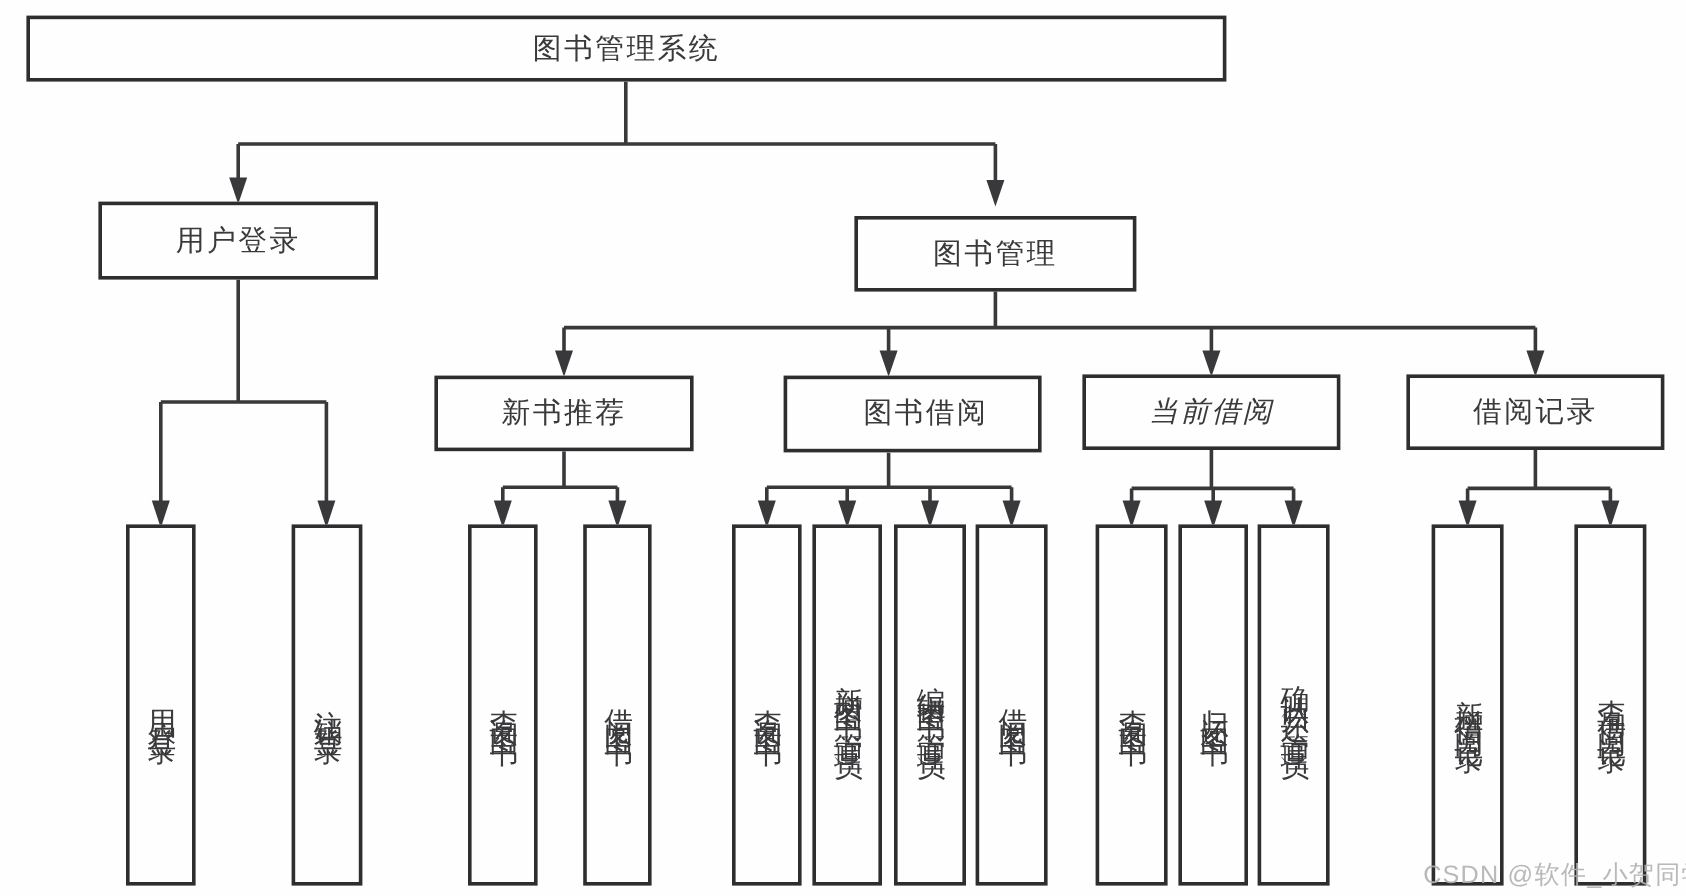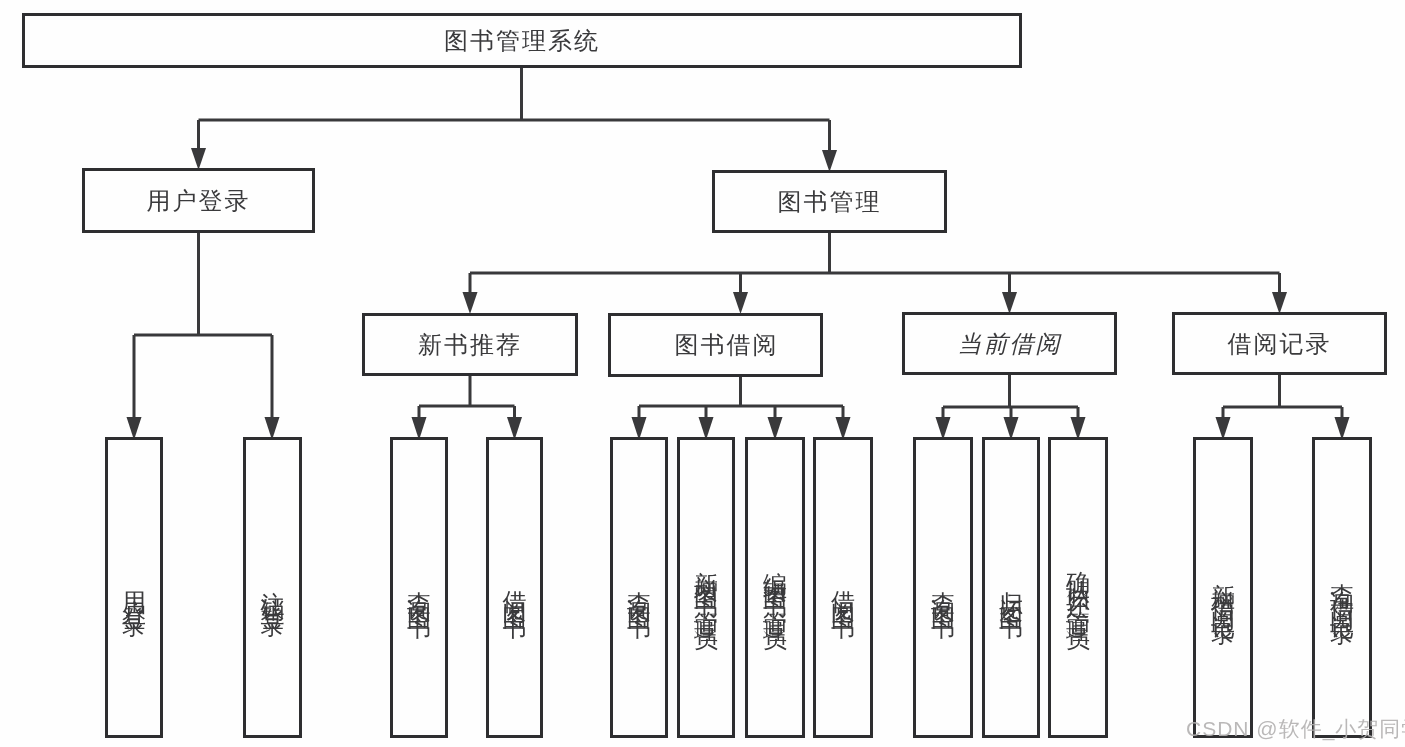--- a/index.html
+++ b/index.html
@@ -98,24 +98,24 @@
     <g>
       <path d="M1279.5,375 L1279.5,407 M1223,407 L1342,407 M1223,407 L1223,425 M1342,407 L1342,425"></path>
       <polygon points="1215.5,417 1230.5,417 1223,440"></polygon>
       <polygon points="1334.5,417 1349.5,417 1342,440"></polygon>
     </g>
   </svg>
 
   <div class="node" style="left:22px; top:13px; width:1000px; height:55px;">图书管理系统</div>
 
   <div class="node" style="left:82px; top:168px; width:233px; height:65px;">用户登录</div>
-  <div class="node" style="left:712px; top:170px; width:235px; height:63px;">图书管理</div>
+  <div class="node" style="left:712px; top:180px; width:235px; height:63px;">图书管理</div>
 
   <div class="node" style="left:362px; top:313px; width:216px; height:63px;">新书推荐</div>
-  <div class="node" style="left:608px; top:313px; width:215px; height:64px;padding-left:22px;">图书借阅</div>
+  <div class="node" style="left:653px; top:313px; width:215px; height:64px;padding-left:22px;">图书借阅</div>
   <div class="node" style="left:902px; top:312px; width:215px; height:63px;font-style:italic;">当前借阅</div>
   <div class="node" style="left:1172px; top:312px; width:215px; height:63px;">借阅记录</div>
 
   <div class="node vert" style="left:105px; top:437px; width:58px; height:301px;">用户登录</div>
   <div class="node vert" style="left:243px; top:437px; width:59px; height:301px;">注销登录</div>
 
   <div class="node vert" style="left:390px; top:437px; width:58px; height:301px;">查询图书</div>
   <div class="node vert" style="left:486px; top:437px; width:57px; height:301px;">借阅图书</div>
 
   <div class="node vert" style="left:610px; top:437px; width:58px; height:301px;">查询图书</div>

